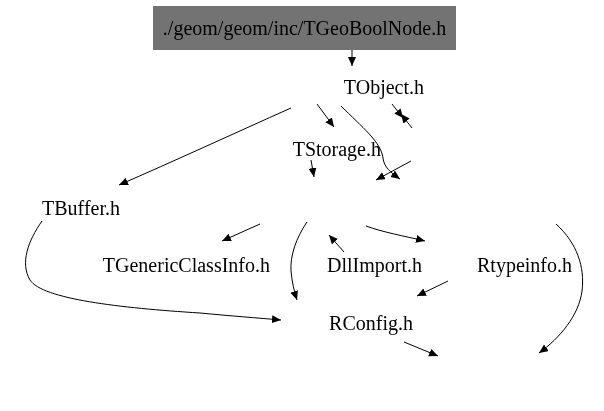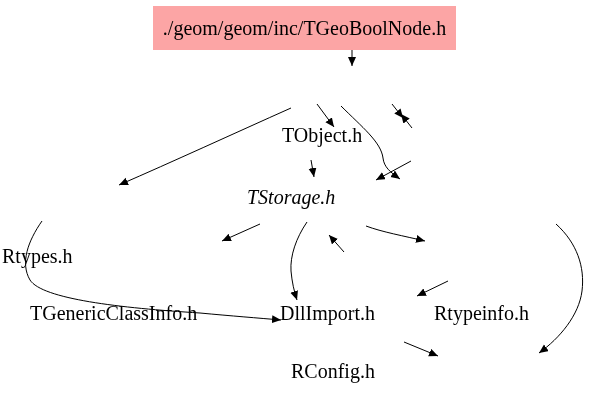--- a/index.html
+++ b/index.html
@@ -10,31 +10,30 @@
     position: relative;
     overflow: hidden;
   }
   .graph { position: absolute; left: 0; top: 0; width: 604px; height: 411px; }
   svg.edges { position: absolute; left: 0; top: 0; }
   svg.edges path.edge { stroke: #000000; stroke-width: 1; fill: none; }
   .node {
     position: absolute;
     font-size: 20px;
     color: #000000;
-    text-align: left;
+    text-align: right;
     white-space: nowrap;
     line-height: 24px;
     cursor: pointer;
-    margin-top: 48px;
   }
   .root-node {
     position: absolute;
     left: 153px; top: 6px;
     width: 303px; height: 44px;
-    background: #fca5a5;
+    background: #737373;
     font-size: 20px;
     color: #000000;
     text-align: center;
     line-height: 44px;
     white-space: nowrap;
   }
 </style>
 </head>
 <body>
 
@@ -61,24 +60,24 @@
     <path class="edge" marker-end="url(#ah)" d="M307,222 C296,238 290,256 291,271 C292,282 294,291 297,300"></path>
     <path class="edge" marker-end="url(#ah)" d="M448,281 L417,296"></path>
     <path class="edge" marker-end="url(#ah)" d="M42,221 C28,241 20,263 30,280 C42,299 120,308 200,313 C232,316 258,318 281,320"></path>
     <path class="edge" marker-end="url(#ah)" d="M404,342 L438,356"></path>
   </svg>
 
   <div class="root-node">./geom/geom/inc/TGeoBoolNode.h</div>
 
   <div class="node" style="left:282px; top:75px;  width:142px;">TObject.h</div>
 
-  <div class="node" style="left:247px; top:137px; width:134px;font-style:italic;">TStorage.h</div>
+  <div class="node" style="left:247px; top:137px; width:134px;">TStorage.h</div>
 
 
-  <div class="node" style="left:2px;   top:196px; width:118px;">Rtypes.h</div>
+  <div class="node" style="left:2px;   top:196px; width:118px;">TBuffer.h</div>
 
 
 
   <div class="node" style="left:280px; top:253px; width:142px;">DllImport.h</div>
 
   <div class="node" style="left:30px;  top:253px; width:240px;">TGenericClassInfo.h</div>
 
   <div class="node" style="left:291px; top:311px; width:122px;">RConfig.h</div>
 
   <div class="node" style="left:434px; top:253px; width:138px;">Rtypeinfo.h</div>

